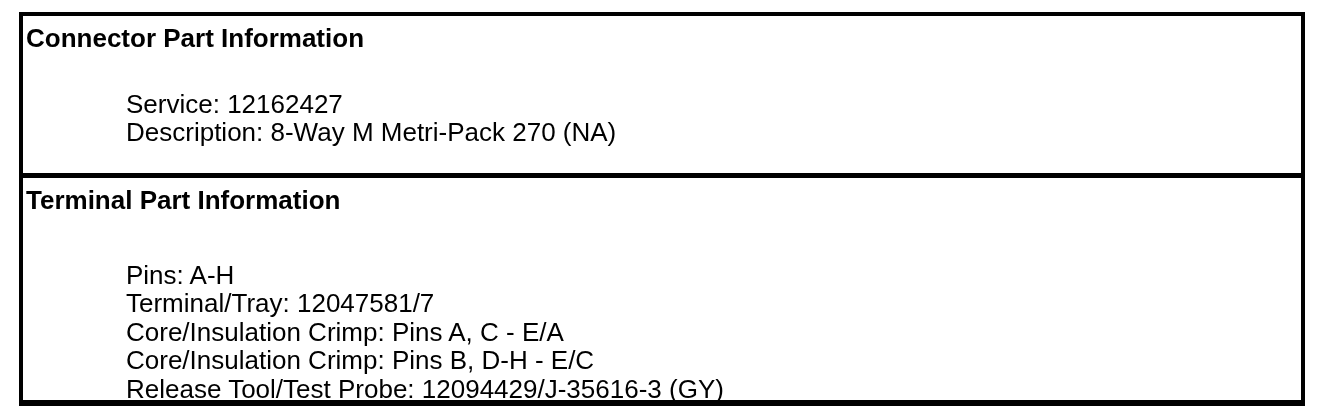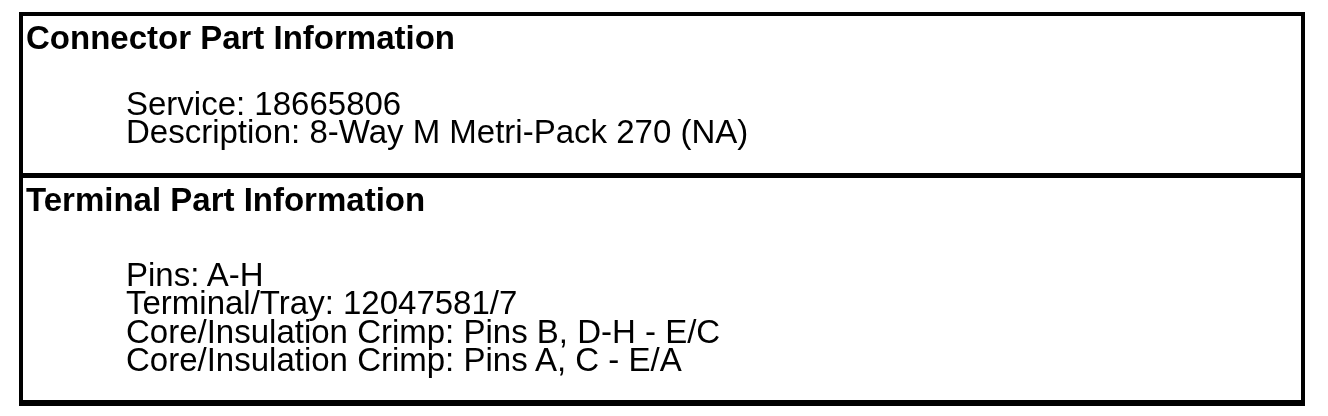--- a/index.html
+++ b/index.html
@@ -21,21 +21,21 @@
     width: 1286px;
     height: 394px;
     box-sizing: border-box;
     border: 4px solid #000000;
     border-bottom-width: 6px;
     background: #ffffff;
     overflow: hidden;
   }
   .sec {
     box-sizing: border-box;
-    font-size: 33px;
+    font-size: 26px;
     line-height: 28.5px;
     padding: 8px 8px 0 3px;
   }
   .sec-connector {
     height: 162px;
     border-bottom: 5px solid #000000;
   }
   .sec-terminal {
   }
   .sec-title {
@@ -56,28 +56,29 @@
   }
 </style>
 </head>
 <body>
 
 <div class="panel">
 
   <section class="sec sec-connector">
     <div class="sec-title">Connector Part Information</div>
     <div class="sec-lines">
-      <div class="line">Service: 18665806</div>
+      <div class="line">Service: 12162427</div>
       <div class="line">Description: 8-Way M Metri-Pack 270 (NA)</div>
     </div>
   </section>
 
   <section class="sec sec-terminal">
     <div class="sec-title">Terminal Part Information</div>
     <div class="sec-lines">
       <div class="line">Pins: A-H</div>
       <div class="line">Terminal/Tray: 12047581/7</div>
+      <div class="line">Core/Insulation Crimp: Pins A, C - E/A</div>
       <div class="line">Core/Insulation Crimp: Pins B, D-H - E/C</div>
-      <div class="line">Core/Insulation Crimp: Pins A, C - E/A</div>
+      <div class="line">Release Tool/Test Probe: 12094429/J-35616-3 (GY)</div>
     </div>
   </section>
 
 </div>
 
 </body></html>

